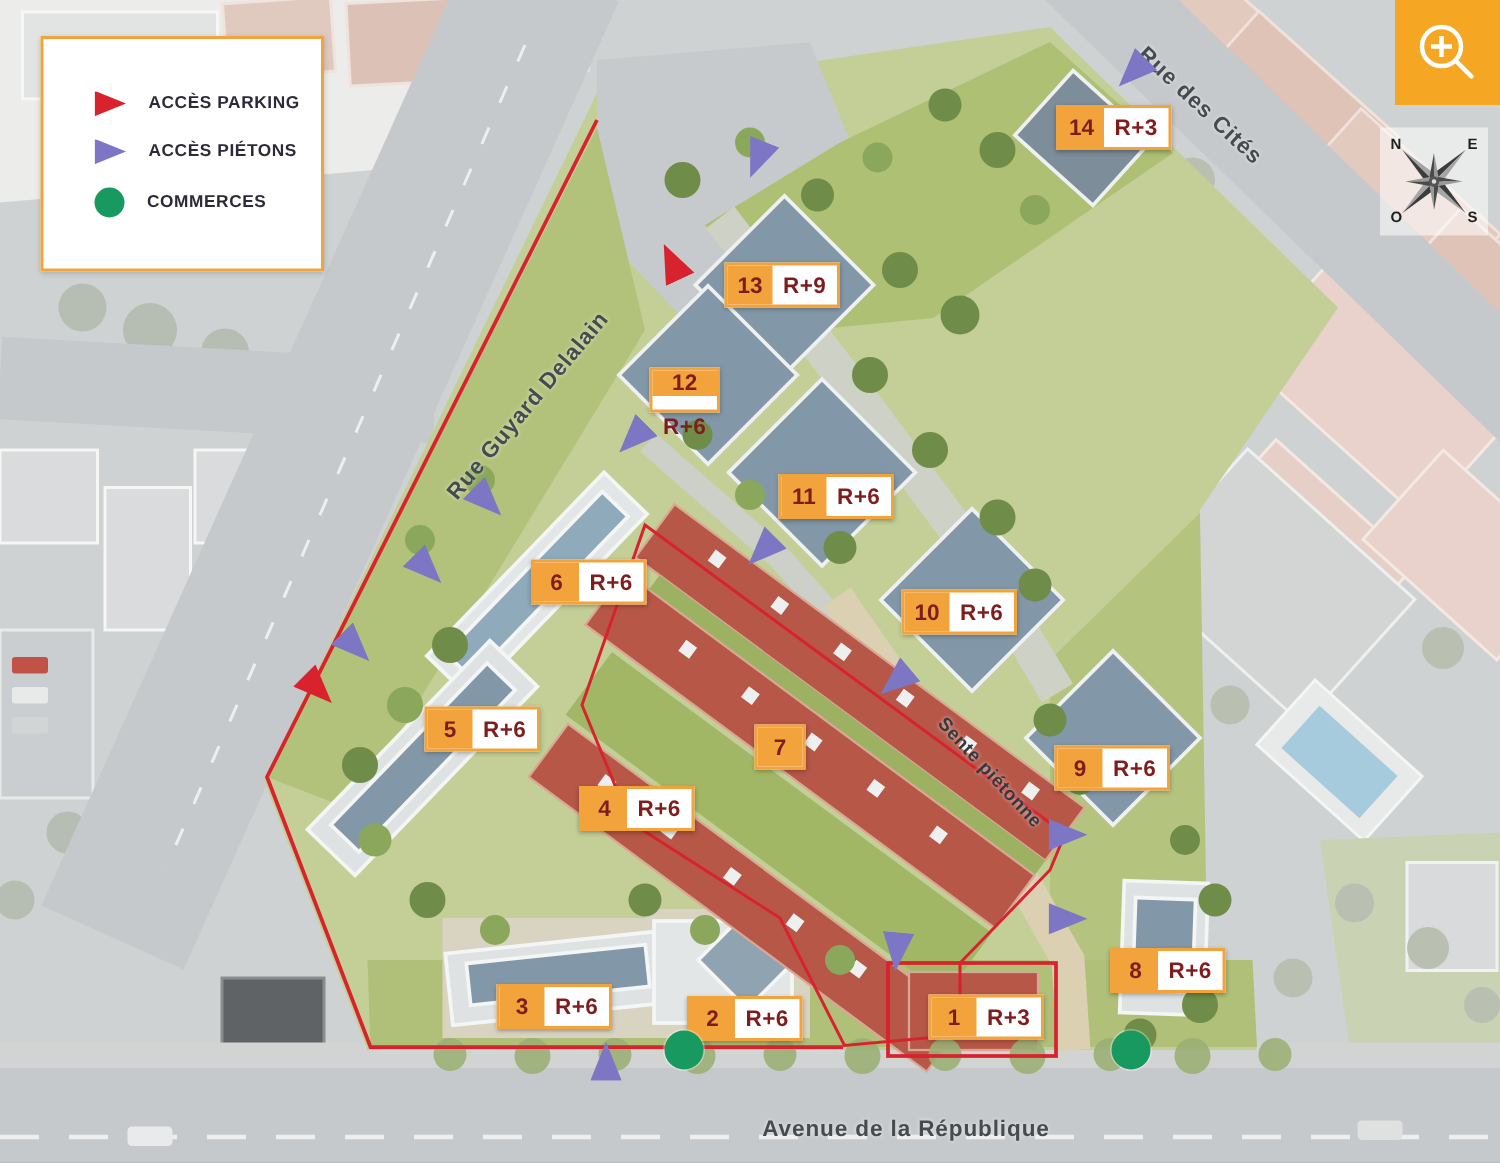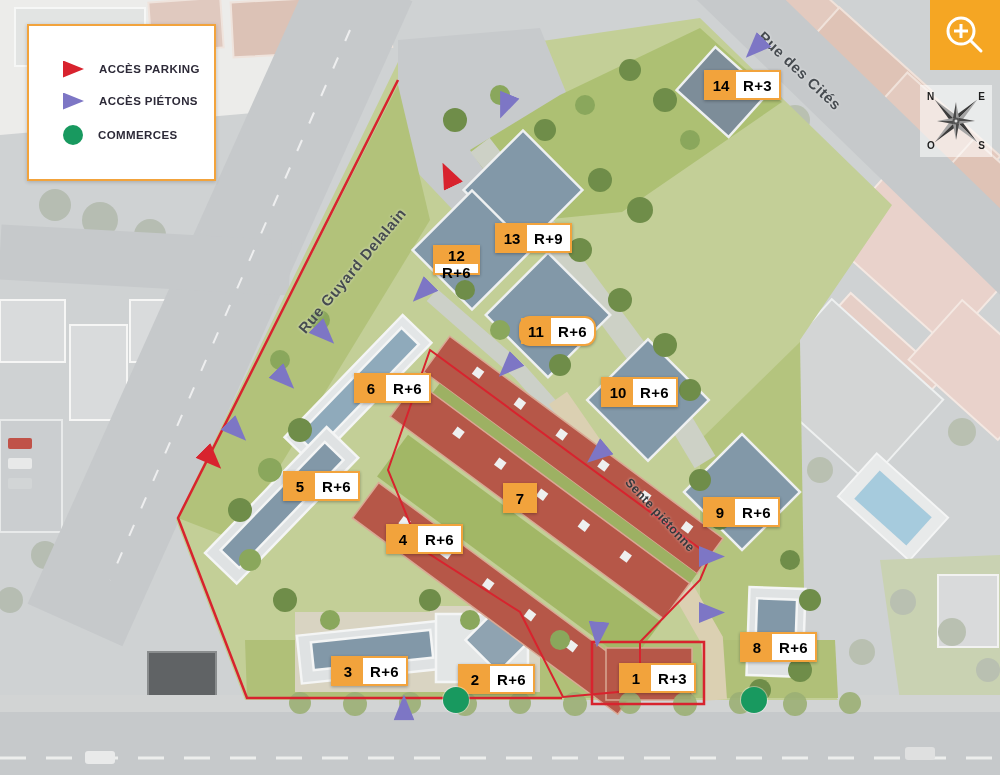--- a/index.html
+++ b/index.html
@@ -8,24 +8,24 @@
 
   
   .street-name{position:absolute;color:#464b50;font-weight:bold;font-size:15px;
     letter-spacing:.6px;text-align:center;text-shadow:0 0 3px rgba(255,255,255,.65);
     transform-origin:center;white-space:nowrap;}
   .street-name.small{font-size:12.5px;color:#35393d;letter-spacing:.4px;}
 
   
   .bl{position:absolute;display:flex;align-items:stretch;height:26px;
     border:2px solid #F2A33C;background:#fff;box-shadow:0 1px 3px rgba(0,0,0,.3);
-    font-weight:bold;font-size:15px;color:#000000;cursor:pointer;}
+    font-weight:bold;font-size:15px;color:#7f1d1d;cursor:pointer;}
   .bl .num{background:#F2A33C;min-width:24px;padding:0 3px;display:flex;
     align-items:center;justify-content:center;}
-  .bl .val{padding:0 7px;display:flex;align-items:center;justify-content:center;
+  .bl .val{padding:12px 7px;display:flex;align-items:center;justify-content:center;
     letter-spacing:.3px;}
   .bl .val:empty{display:none;padding:0;}
 
   
   .arrow{position:absolute;width:26px;height:21px;
     clip-path:polygon(0% 0%,100% 50%,0% 100%);}
   .arrow.purple{background:#7D76C5;}
   .arrow.red{background:#D8232E;}
   .dot{position:absolute;width:26px;height:26px;border-radius:50%;
     background:#18995F;box-shadow:0 0 0 1px rgba(255,255,255,.35);}
@@ -267,20 +267,21 @@
 
     <g fill="none" stroke="#D8232E" stroke-width="2.5">
       <polyline points="398,80 178,518 247,698 562,698"></polyline>
       <polygon points="430,350 710,556 700,580 640,642 640,690 563,697 520,612 420,548 388,470" stroke-width="2"></polygon>
       <rect x="592" y="642" width="112" height="62"></rect>
     </g>
   </svg>
 
   <div class="street-name" style="left:242px;top:262px;width:220px;transform:rotate(-50deg);">Rue Guyard Delalain</div>
   <div class="street-name" style="left:720px;top:62px;width:160px;transform:rotate(43deg);">Rue des Cités</div>
+  <div class="street-name" style="left:454px;top:744px;width:300px;">Avenue de la République</div>
   <div class="street-name small" style="left:600px;top:508px;width:120px;transform:rotate(47deg);">Sente piétonne</div>
 
   <div class="bl" style="left:619px;top:663px;">
     <span class="num">1</span>
     <span class="val">R+3</span>
   </div>
   <div class="bl" style="left:458px;top:664px;">
     <span class="num">2</span>
     <span class="val">R+6</span>
   </div>
@@ -305,33 +306,33 @@
 
   </div>
   <div class="bl" style="left:740px;top:632px;">
     <span class="num">8</span>
     <span class="val">R+6</span>
   </div>
   <div class="bl" style="left:703px;top:497px;">
     <span class="num">9</span>
     <span class="val">R+6</span>
   </div>
-  <div class="bl" style="left:601px;top:377px;">
+  <div class="bl" style="left:601px;top:393px;">
     <span class="num">10</span>
     <span class="val">R+6</span>
   </div>
-  <div class="bl" style="left:519px;top:316px;border-radius:11px;">
+  <div class="bl" style="left:519px;top:316px;">
     <span class="num">11</span>
     <span class="val">R+6</span>
   </div>
   <div class="bl" style="left:433px;top:245px;flex-direction:column;">
     <span class="num">12</span>
     <span class="val">R+6</span>
   </div>
-  <div class="bl" style="left:495px;top:175px;margin-top:48px;">
+  <div class="bl" style="left:483px;top:175px;">
     <span class="num">13</span>
     <span class="val">R+9</span>
   </div>
   <div class="bl" style="left:704px;top:70px;">
     <span class="num">14</span>
     <span class="val">R+3</span>
   </div>
 
   <span class="arrow purple" style="left:742px;top:38px;transform:rotate(135deg);"></span>
   <span class="arrow purple" style="left:492px;top:96px;transform:rotate(112deg);"></span>

